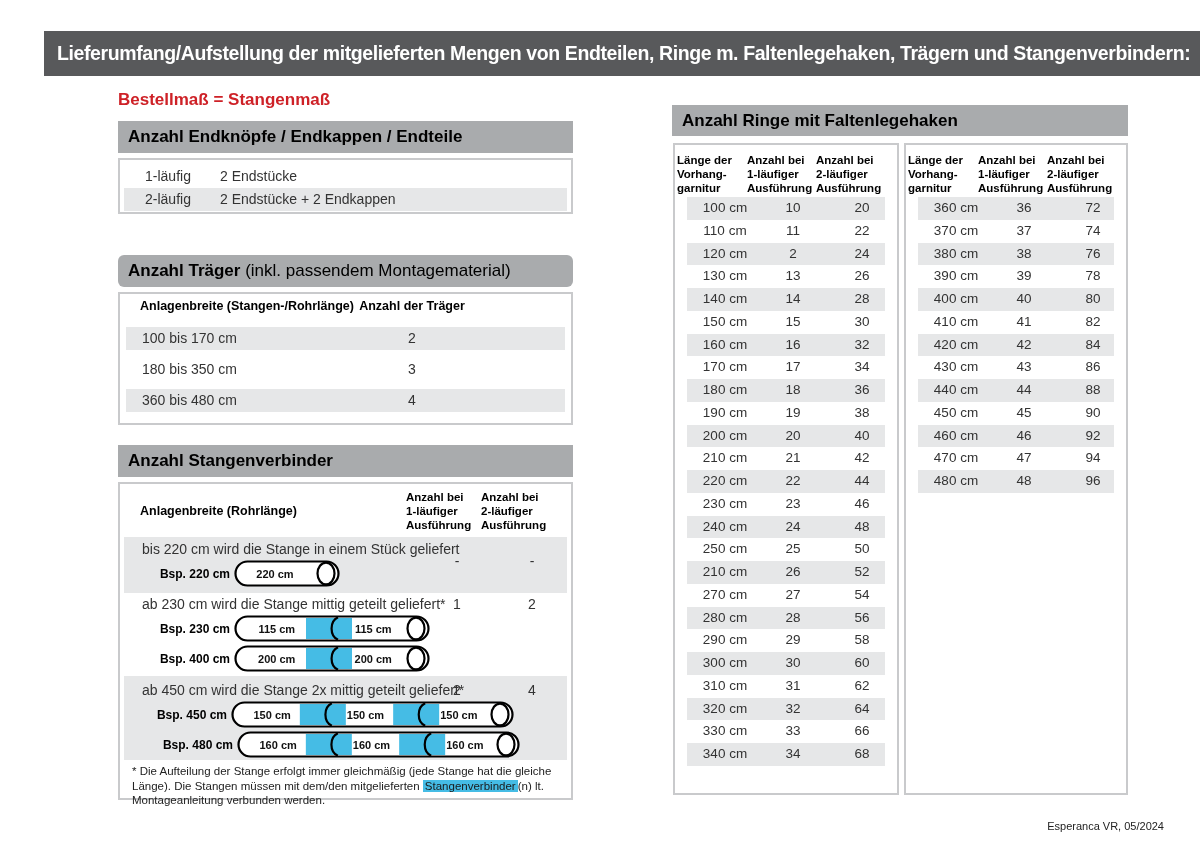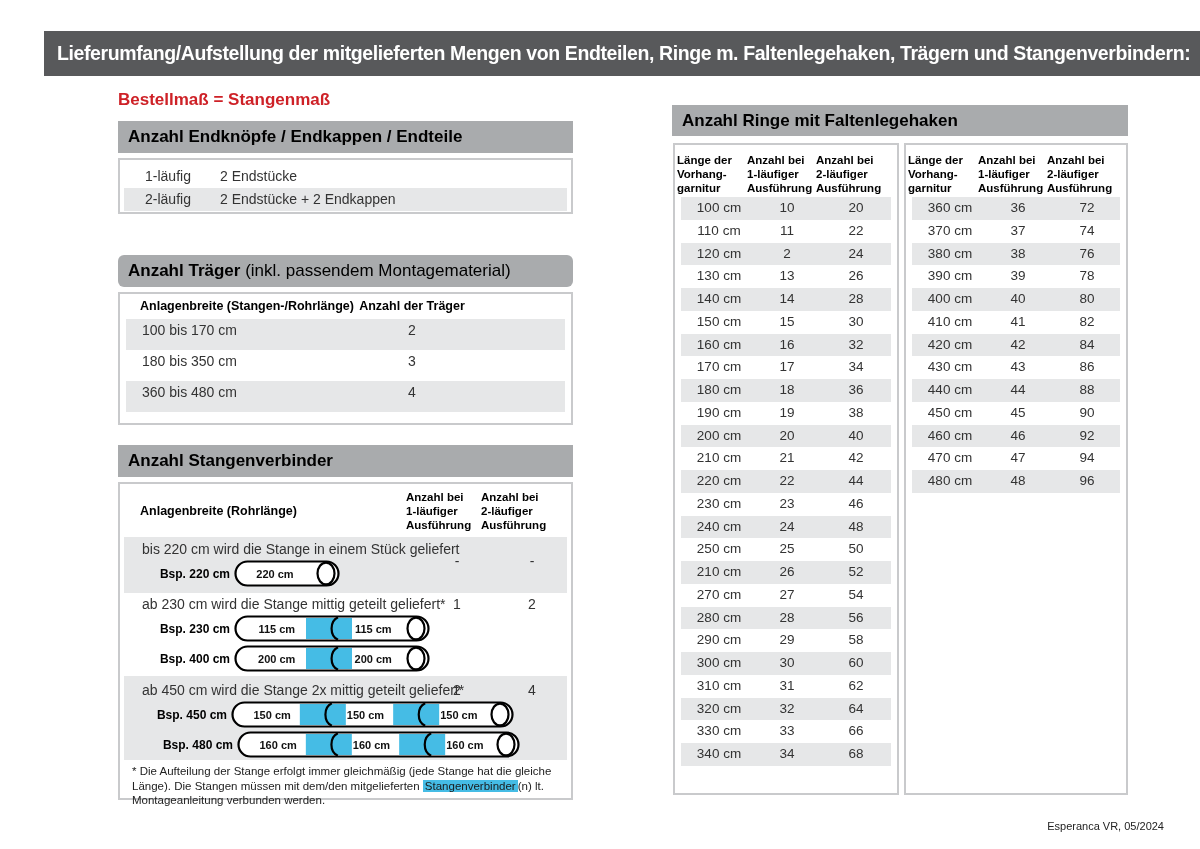--- a/index.html
+++ b/index.html
@@ -31,21 +31,21 @@
   #box1{left:118px;top:158px;width:455px;height:56px;}
   #box1 .row{position:relative;height:23px;line-height:23px;margin:0 4px;font-size:14px;text-decoration:underline;}
   #box1 .row:first-child{margin-top:5px;}
   #box1 .lab{position:absolute;left:21px;}
   #box1 .val{position:absolute;left:96px;}
   
   #box2{left:118px;top:292px;width:455px;height:133px;}
   #box2 .hrow{position:relative;height:25px;line-height:25px;font-size:12.5px;font-weight:bold;color:#000;}
   #box2 .h1{position:absolute;left:20px;}
   #box2 .h2{position:absolute;left:212px;width:160px;text-align:center;}
-  #box2 .drow{position:relative;height:31px;line-height:23px;margin:0 6px;font-size:14px;}
+  #box2 .drow{position:relative;height:23px;line-height:23px;margin:8px 6px;font-size:14px;}
   #box2 .c1{position:absolute;left:16px;}
   #box2 .c2{position:absolute;left:206px;width:160px;text-align:center;}
   #box2 .note{position:absolute;left:22px;top:97px;width:410px;font-size:11.5px;line-height:14px;color:#222;}
   
   #box3{left:118px;top:482px;width:455px;height:318px;}
   #box3 .colh1{position:absolute;left:20px;top:20px;font-size:12.5px;font-weight:bold;color:#000;}
   .colh3{position:absolute;top:6px;width:90px;text-align:left;font-size:11.5px;line-height:14px;font-weight:bold;color:#000;}
   #box3 .c2h{left:286px;}
   #box3 .c3h{left:361px;}
   .vblock{position:absolute;left:4px;width:443px;}
@@ -63,21 +63,21 @@
   
   #ringhead{left:672px;top:105px;width:456px;height:31px;line-height:31px;}
   .ringbox{top:143px;height:652px;}
   #ringboxL{left:673px;width:226px;}
   #ringboxR{left:904px;width:224px;}
   .ringbox .colh3{top:8px;width:80px;}
   .rb-c1{left:2px;}
   .rb-c2{left:72px;}
   .rb-c3{left:141px;}
   .ringrows{position:absolute;top:52px;left:0;right:0;}
-  .rrow{position:relative;height:22.75px;line-height:22.75px;margin:0 6px;font-size:13.5px;}
+  .rrow{position:relative;height:22.75px;line-height:22.75px;margin:0 12px;font-size:13.5px;}
   .rcell{position:absolute;width:80px;text-align:center;}
   .rc1{left:-2px;}
   .rc2{left:66px;}
   .rc3{left:135px;}
   
   #pagefooter{left:964px;top:820px;width:200px;text-align:right;font-size:11px;color:#222;}
 </style>
 </head>
 <body style="--bar: #58595B; --sec: #A9ABAD; --zebra: #E6E7E8; --bord: #C9CACC; --red: #CE2127; --blue: #45BCE5;">
 

